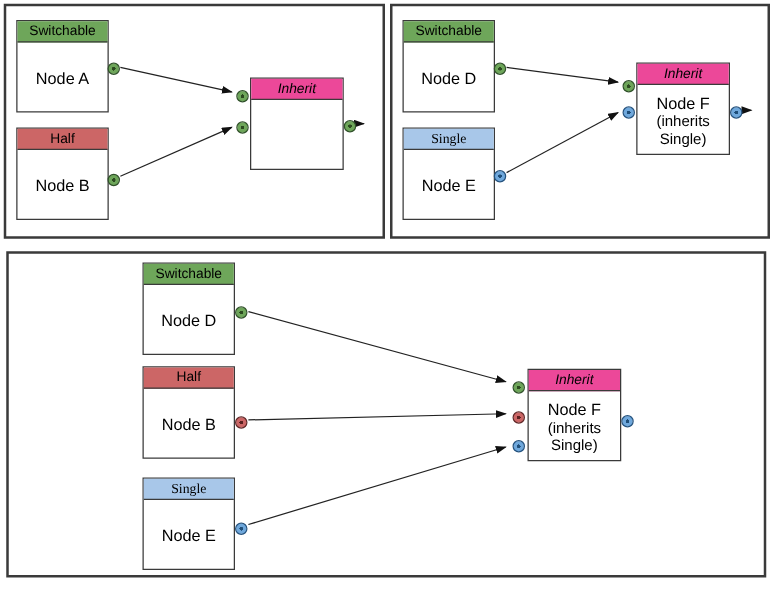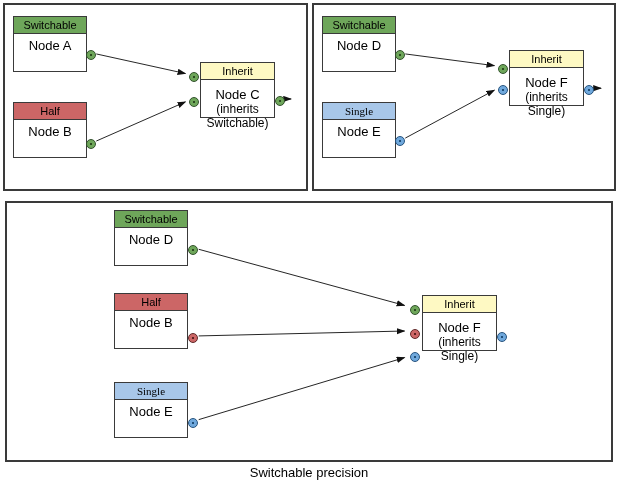--- a/index.html
+++ b/index.html
@@ -1,30 +1,30 @@
 <!DOCTYPE html>
 <html><head>
 <meta charset="utf-8">
 <style>
   html,body{margin:0;padding:0;background:#fff;}
   #page{position:relative;width:618px;height:488px;background:#fff;
         font-family:"Liberation Sans",sans-serif;color:#000;overflow:hidden;}
   .panel{position:absolute;border:2px solid #3a3a3a;background:#fff;box-sizing:border-box;}
   svg.edges{position:absolute;left:0;top:0;width:100%;height:100%;z-index:1;}
-  .node{position:absolute;width:74px;height:56px;background:#fff;border:1px solid #3a3a3a;
+  .node{position:absolute;width:74px;height:74px;background:#fff;border:1px solid #3a3a3a;
         box-sizing:border-box;z-index:2;}
   .node.inherit{width:75px;}
   .hdr{height:16px;line-height:16px;border-bottom:1px solid #3a3a3a;text-align:center;
        font-size:11px;overflow:hidden;}
   .hdr.green{background:#6ea65a;}
   .hdr.red{background:#cc6666;text-align:center;}
   .hdr.blue{background:#a8c7e9;font-family:Liberation Serif, serif;}
-  .hdr.gray{background:#fef9c3;}
+  .hdr.gray{background:#ec4899;font-style:italic;}
   .body{height:55px;display:flex;align-items:flex-start;justify-content:center;
-        padding-top:4px;box-sizing:border-box;font-size:13px;}
+        padding-top:21px;box-sizing:border-box;font-size:13px;}
   .node.inherit .body{flex-direction:column;align-items:center;justify-content:center;
         padding:2px 0 0 0;text-align:center;line-height:1.18;}
   .node.inherit .nm{font-size:13px;}
   .node.inherit .sub{font-size:12px;width:70px;}
   .port{position:absolute;width:10px;height:10px;border-radius:50%;box-sizing:border-box;z-index:3;}
   .port.green{background:radial-gradient(circle,#2c4a20 0 1.4px,#6ea65a 1.5px);border:1.5px solid #30512a;}
   .port.red{background:radial-gradient(circle,#5a2020 0 1.4px,#cc6666 1.5px);border:1.5px solid #5f2626;}
   .port.blue{background:radial-gradient(circle,#1f4e79 0 1.4px,#6fa8dc 1.5px);border:1.5px solid #24527e;}
   #caption{position:absolute;left:0;top:465px;width:618px;text-align:center;font-size:13px;}
 </style>
@@ -48,24 +48,20 @@
     <div class="node" style="left:8px;top:11px">
       <div class="hdr green">Switchable</div>
       <div class="body">Node A</div>
     </div>
     <div class="node" style="left:8px;top:97px">
       <div class="hdr red">Half</div>
       <div class="body">Node B</div>
     </div>
     <div class="node inherit" style="left:195px;top:57px">
       <div class="hdr gray">Inherit</div>
-      <div class="body">
-        <span class="nm">Node C</span>
-        <span class="sub">(inherits Switchable)</span>
-      </div>
     </div>
 
     <span class="port green" style="left:81px;top:45px"></span>
     <span class="port green" style="left:81px;top:134px"></span>
     <span class="port green" style="left:184px;top:67px"></span>
     <span class="port green" style="left:184px;top:92px"></span>
     <span class="port green" style="left:270px;top:91px"></span>
   </div>
 
   <div class="panel" style="left:312px;top:3px;width:304px;height:188px">
@@ -137,14 +133,13 @@
 
     <span class="port green" style="left:181px;top:42px"></span>
     <span class="port red" style="left:181px;top:130px"></span>
     <span class="port blue" style="left:181px;top:215px"></span>
     <span class="port green" style="left:403px;top:102px"></span>
     <span class="port red" style="left:403px;top:126px"></span>
     <span class="port blue" style="left:403px;top:149px"></span>
     <span class="port blue" style="left:490px;top:129px"></span>
   </div>
 
-  <div id="caption">Switchable precision</div>
 </div>
 
 </body></html>

